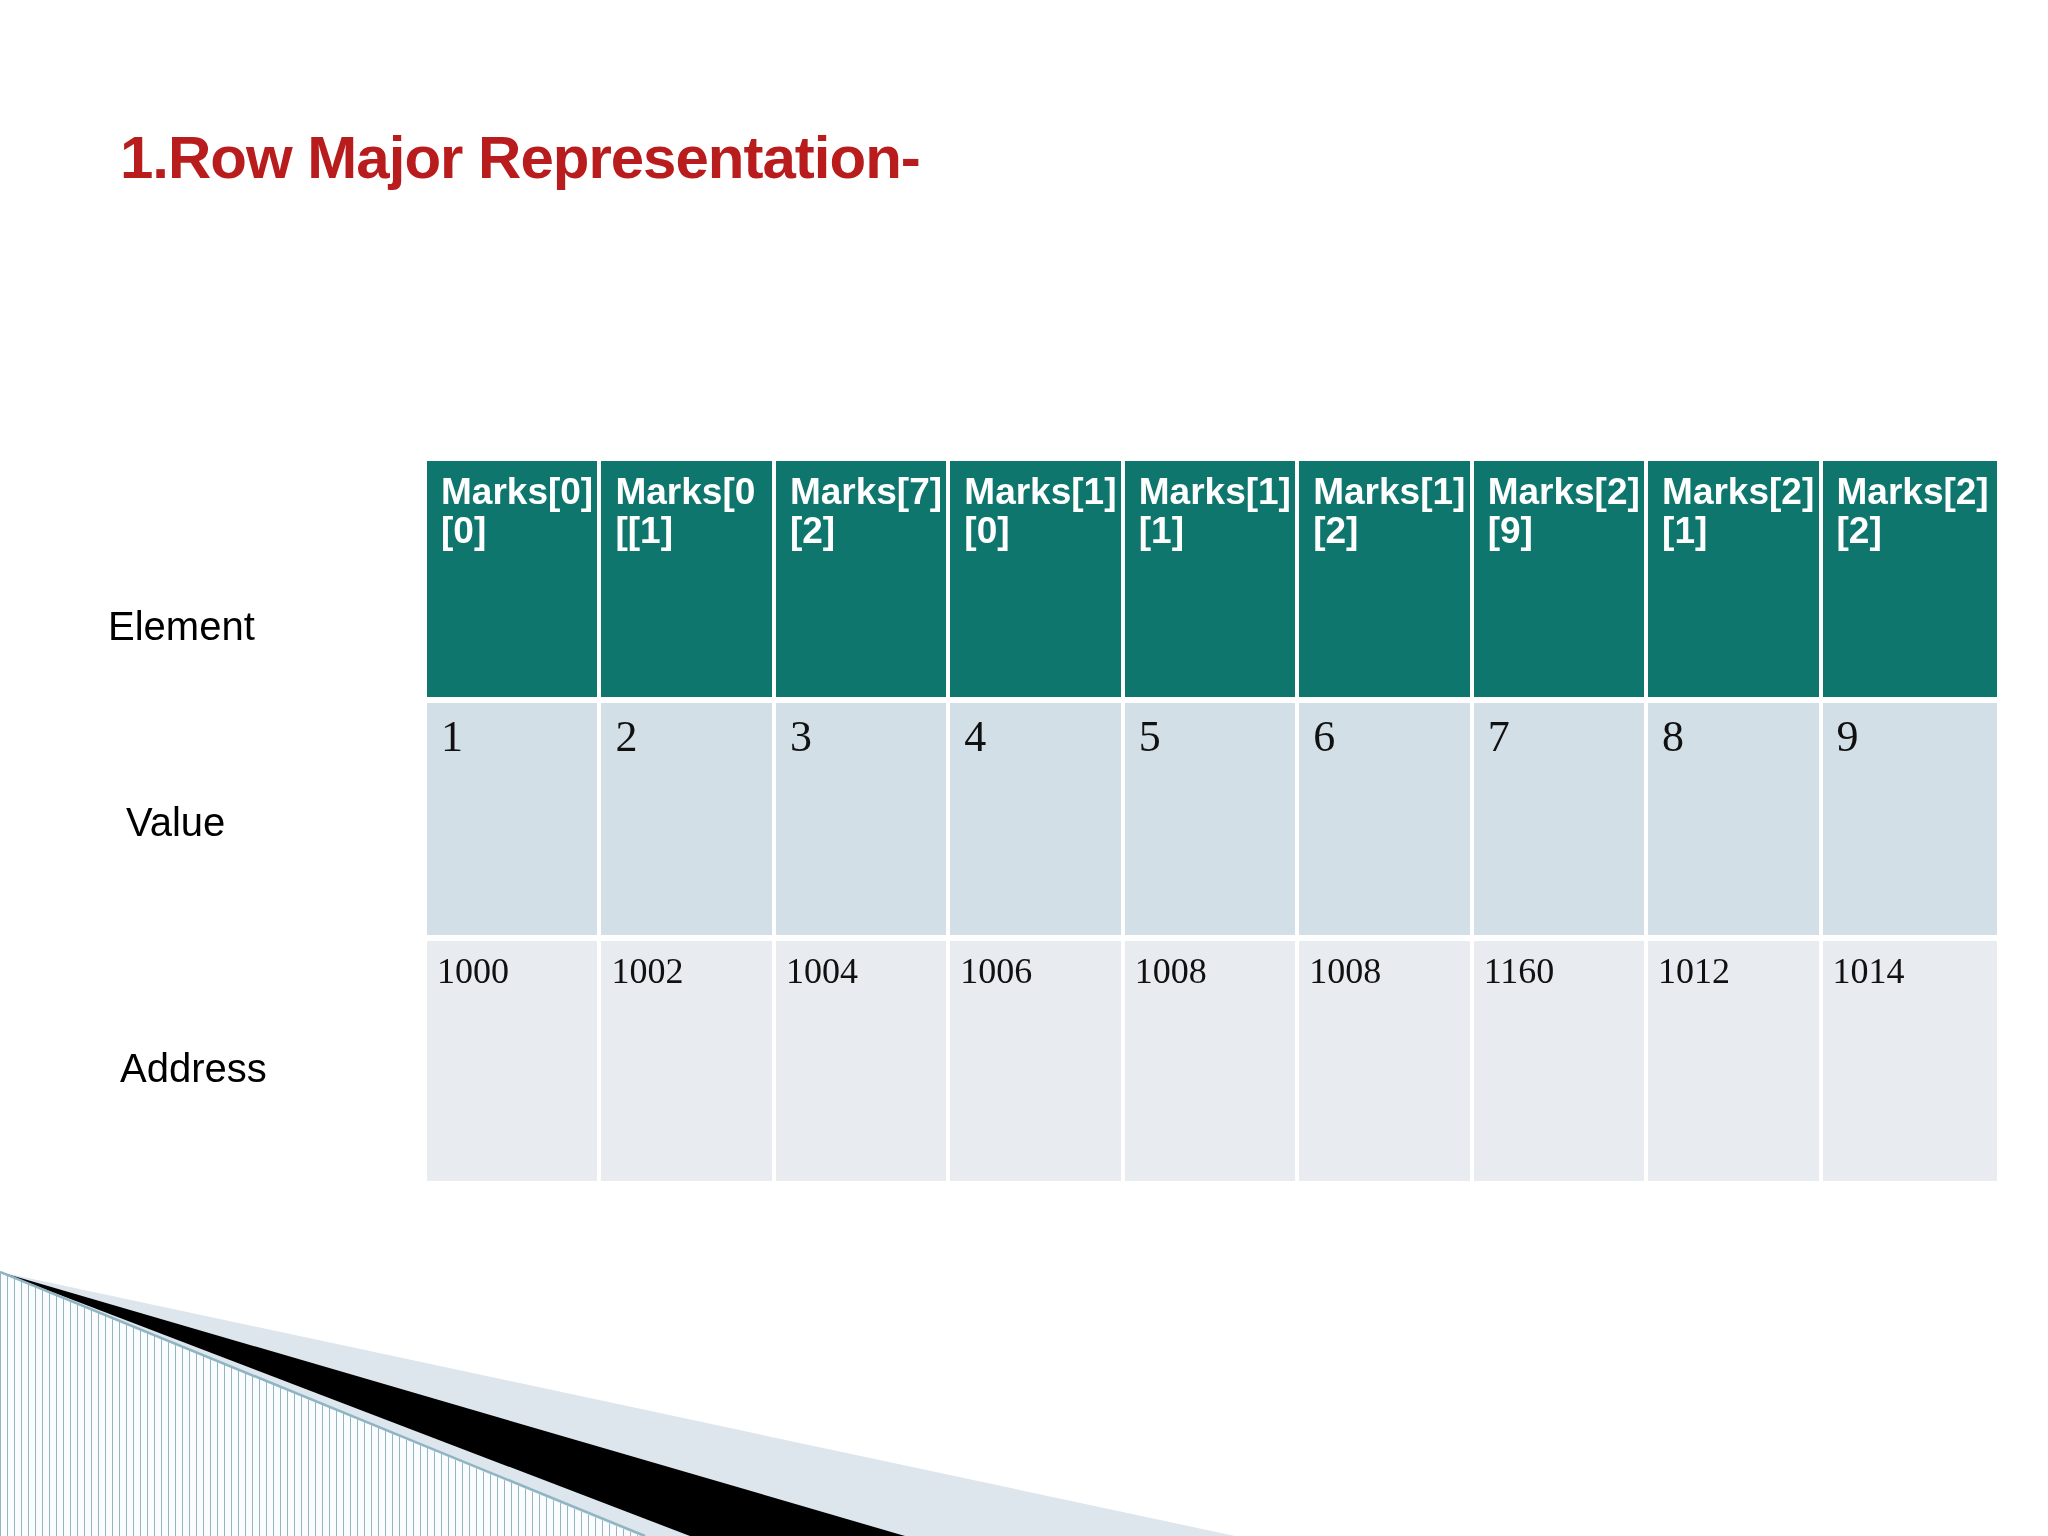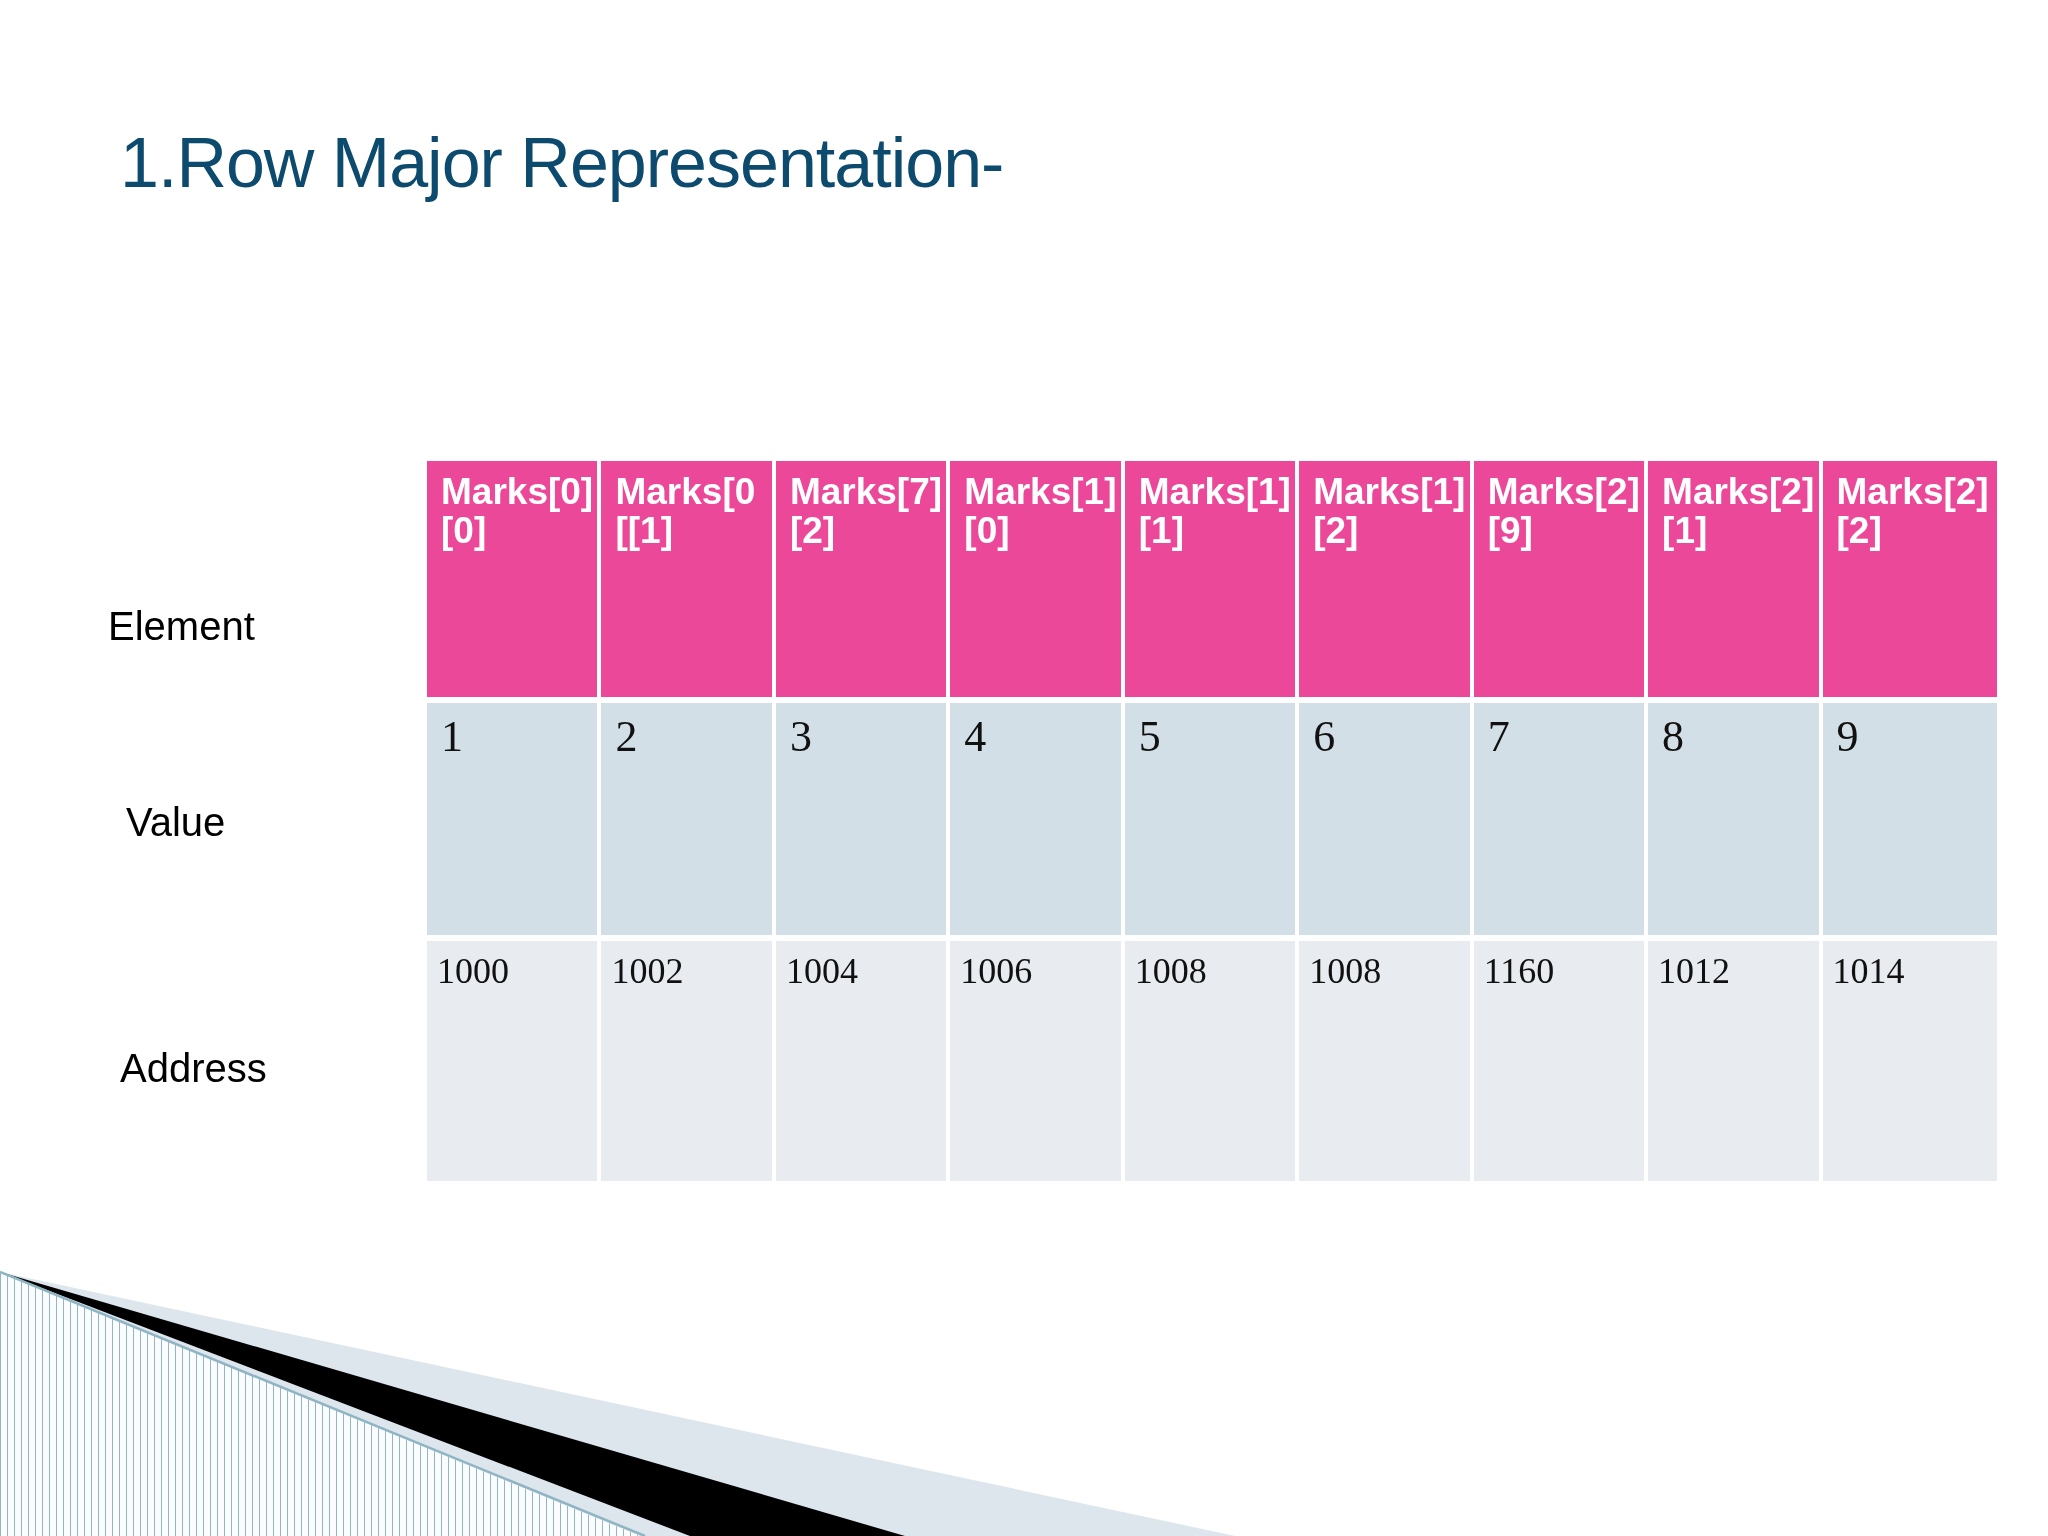--- a/index.html
+++ b/index.html
@@ -14,24 +14,24 @@
     overflow: hidden;
     font-family: "Liberation Sans", sans-serif;
   }
 
   
   #slide-title {
     position: absolute;
     left: 120px;
     top: 128px;
     font-family: "Liberation Sans", sans-serif;
-    font-weight: normal;
-    font-size: 70px;
+    font-weight: bold;
+    font-size: 60px;
     line-height: 1.0;
-    color: #0c4a6e;
+    color: #b91c1c;
     letter-spacing: -1px;
     white-space: nowrap;
   }
 
   
   .row-label {
     position: absolute;
     font-family: "Liberation Sans", sans-serif;
     font-size: 40px;
     color: #000000;
@@ -52,21 +52,21 @@
     table-layout: fixed;
   }
   #data-table td {
     vertical-align: top;
     padding: 0;
     border-right: 4px solid #ffffff;
   }
   #data-table td:last-child { border-right: none; }
 
   .header-cell {
-    background: #ec4899;
+    background: #0f766e;
     color: #ffffff;
     height: 236px;
     font-family: "Liberation Sans", sans-serif;
     font-weight: bold;
     font-size: 37px;
     line-height: 1.05;
     padding: 12px 0 0 14px !important;
     box-sizing: border-box;
     word-break: break-all;
     overflow-wrap: anywhere;

